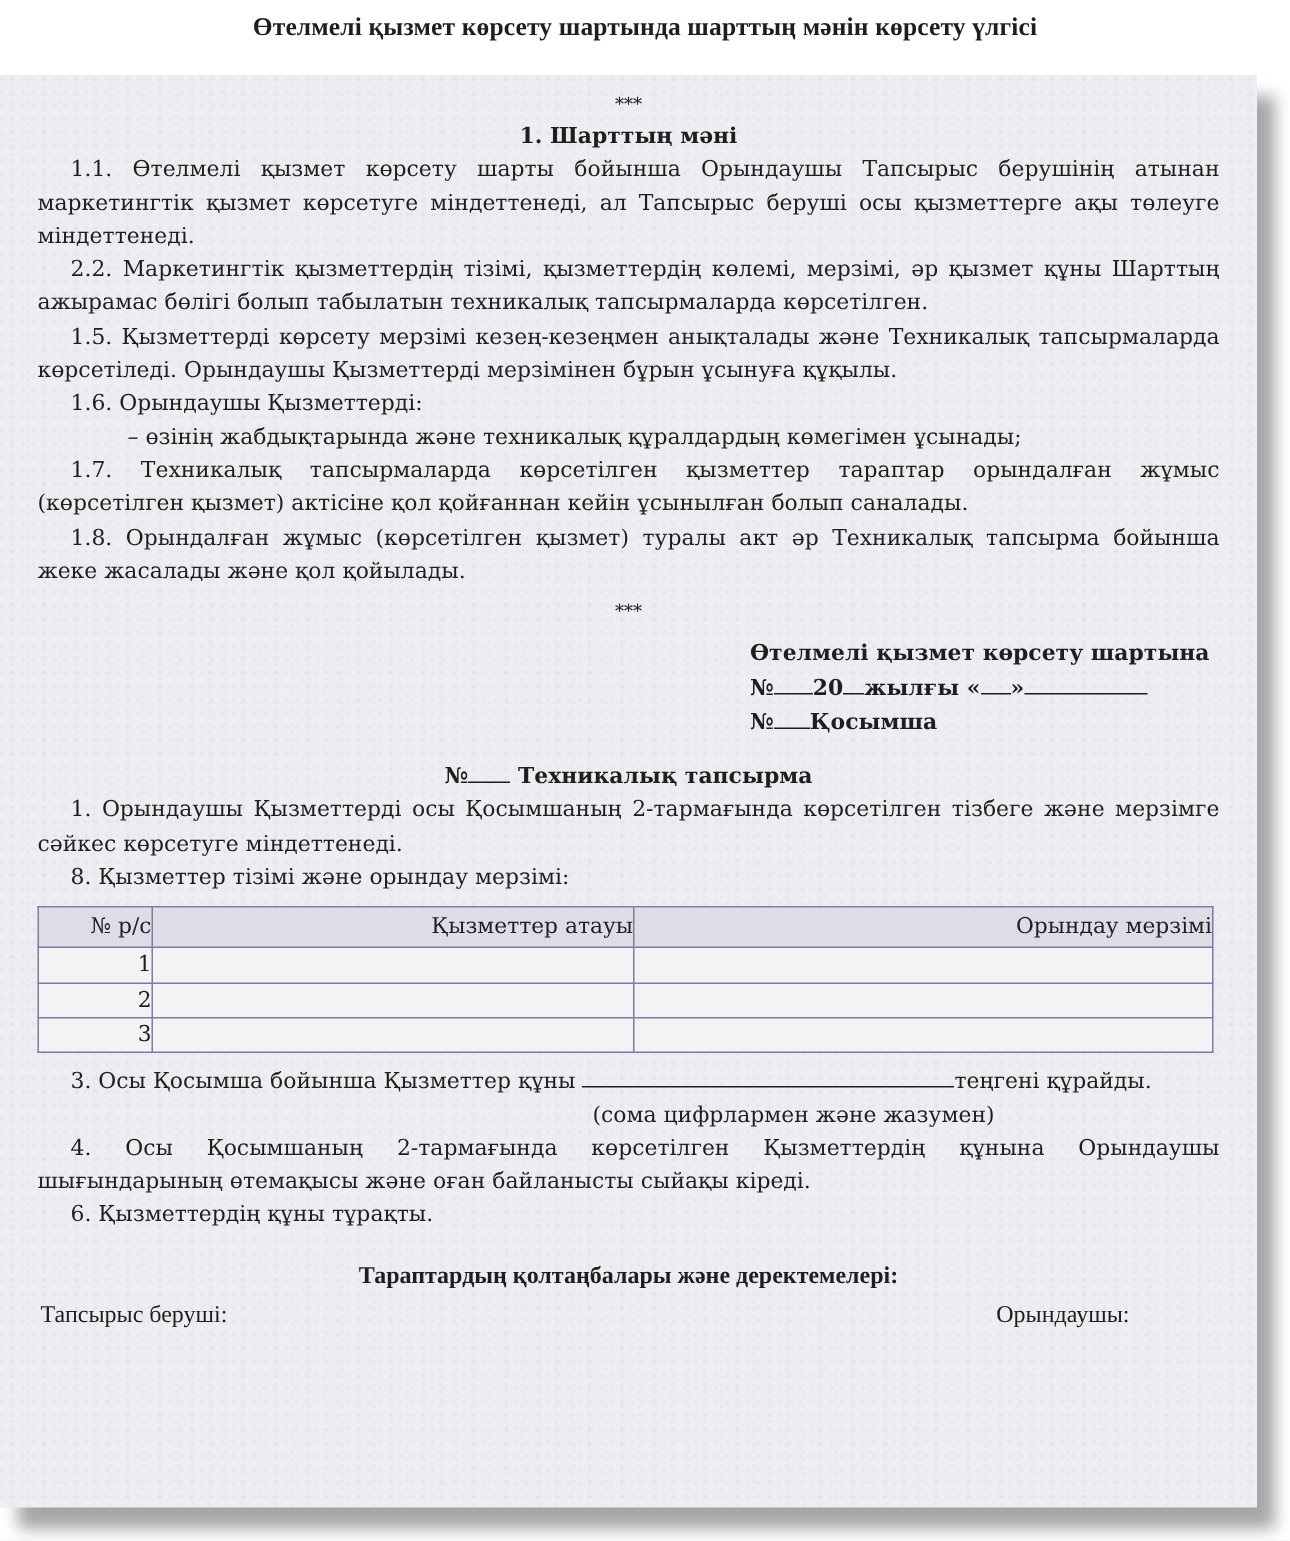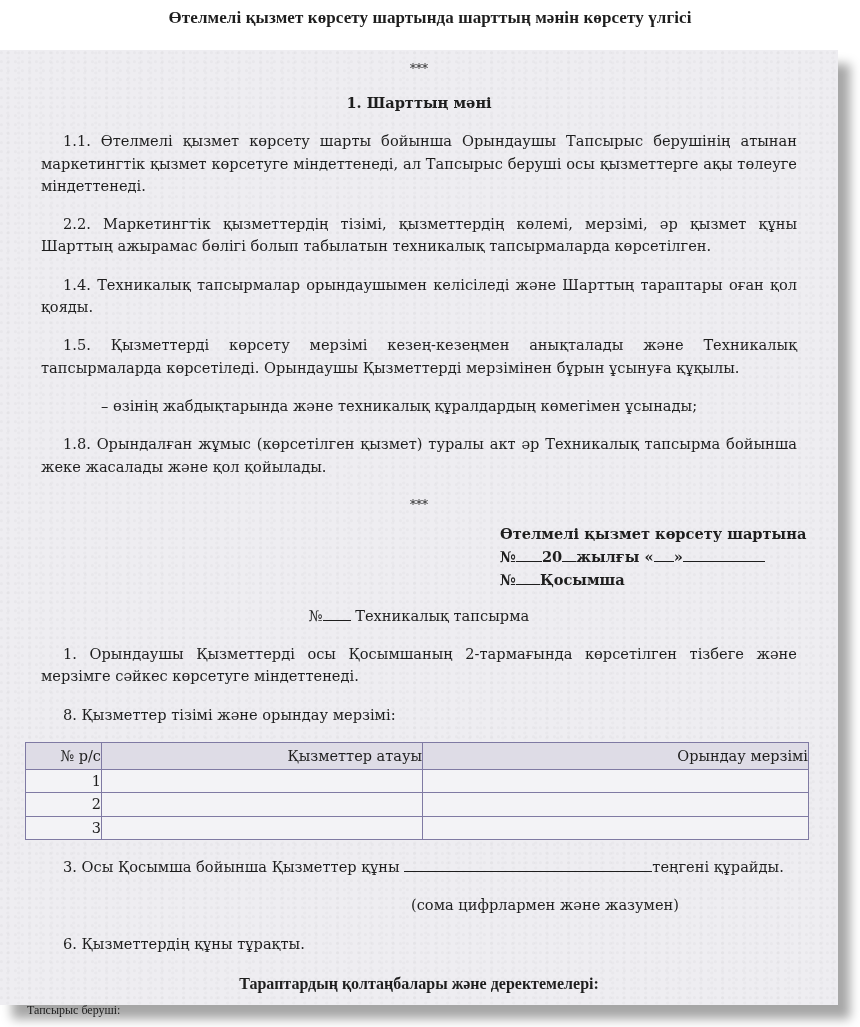--- a/index.html
+++ b/index.html
@@ -18,59 +18,60 @@
       radial-gradient(circle at 20% 30%, rgba(0,0,0,0.025) 0 1px, transparent 2px),
       radial-gradient(circle at 70% 60%, rgba(0,0,0,0.02) 0 1px, transparent 2px);
     background-size: 7px 9px, 11px 5px;
     box-shadow: 12px 14px 10px rgba(0,0,0,0.35);
   }
   .content {
     position:absolute; left:25px; top:0; width:788px;
     font-size:14.6px; line-height:22.3px;
   }
   .stars { text-align:center; font-size:12px; line-height:22px; margin-top:8px; }
-  .h-section { text-align:center; font-weight:bold; margin:12px; }
-  p { margin:16px; text-align:justify; text-indent:22px; }
+  .h-section { text-align:center; font-weight:bold; margin:0; }
+  p { margin:0; text-align:justify; text-indent:22px; }
   .dash-item { padding-left:60px; text-indent:0; }
   .annex {
     margin-left:475px; font-weight:bold; line-height:23px; margin-top:6px;
   }
   .annex .blank { display:inline-block; border-bottom:1px solid #1e1e1e; height:14px; vertical-align:baseline; }
-  .tz-title { text-align:center; font-weight:normal; margin-top:14px; }
+  .tz-title { text-align:center; font-weight:bold; margin-top:14px; }
   table.services {
     width:784px; border-collapse:collapse; margin-top:8px; margin-bottom:8px; font-size:14.5px;
   }
   table.services th, table.services td {
     border:1px solid #7f7aa3; height:22px; padding:0; text-align:right; font-weight:normal;
   }
   table.services th { background:#dedce6; height:26px; }
   table.services td { background:#f3f3f6; }
   .sum-line { text-indent:22px; }
   .sum-line .long-blank { display:inline-block; width:248px; border-bottom:1px solid #1e1e1e; height:14px; }
   .sum-note { padding-left:370px; text-indent:0; }
   .sign-title { text-align:center; font-weight:bold; margin-top:18px; font-family:"Liberation Serif", serif; font-size:16px; }
-  .sign-row { display:flex; justify-content:space-between; margin-top:4px; font-family:"Liberation Serif", serif; font-size:12px;flex-direction:column; }
+  .sign-row { display:flex; justify-content:space-between; margin-top:4px; font-family:"Liberation Serif", serif; font-size:16px; }
   .sign-row span:first-child { padding-left:2px; }
   .sign-row span:last-child { padding-right:60px; }
 </style>
 </head>
 <body>
 
 <div class="page-title">Өтелмелі қызмет көрсету шартында  шарттың мәнін көрсету үлгісі</div>
 
 <div class="paper">
   <div class="content">
     <div class="stars">***</div>
     <div class="h-section">1. Шарттың мәні</div>
 
     <p>1.1. Өтелмелі қызмет көрсету шарты бойынша Орындаушы Тапсырыс берушінің атынан маркетингтік қызмет көрсетуге міндеттенеді, ал Тапсырыс беруші осы қызметтерге ақы төлеуге міндеттенеді.</p>
     <p>2.2. Маркетингтік қызметтердің тізімі, қызметтердің көлемі, мерзімі, әр қызмет құны Шарттың ажырамас бөлігі болып табылатын техникалық тапсырмаларда көрсетілген.</p>
-    <p>1.4.  Техникалық тапсырмалар орындаушымен  келісіледі және Шарттың тараптары оған қол қояды.</p>
     <p>1.5. Қызметтерді көрсету мерзімі кезең-кезеңмен анықталады және Техникалық тапсырмаларда көрсетіледі. Орындаушы Қызметтерді мерзімінен бұрын ұсынуға құқылы.</p>
+    <p>1.6.  Орындаушы Қызметтерді:</p>
     <p class="dash-item">– өзінің жабдықтарында және техникалық құралдардың көмегімен ұсынады;</p>
+    <p>1.7. Техникалық тапсырмаларда көрсетілген қызметтер тараптар орындалған жұмыс (көрсетілген қызмет) актісіне қол қойғаннан кейін ұсынылған болып саналады.</p>
     <p>1.8.  Орындалған жұмыс (көрсетілген қызмет) туралы акт әр Техникалық тапсырма бойынша жеке жасалады және қол қойылады.</p>
 
     <div class="stars" style="margin-top:4px;">***</div>
 
     <div class="annex">
       <div>Өтелмелі қызмет көрсету шартына</div>
       <div>
         <span>№</span><span class="blank" style="width:26px;"></span><span>20</span><span class="blank" style="width:14px;"></span><span>жылғы «</span><span class="blank" style="width:20px;"></span><span>»</span><span class="blank" style="width:82px;"></span>
       </div>
       <div>
@@ -110,20 +111,21 @@
           <td></td>
           <td></td>
         </tr>
       </tbody>
     </table>
 
     <p class="sum-line">
       <span>3.   Осы Қосымша бойынша Қызметтер құны </span><span class="long-blank"></span><span>теңгені құрайды.</span>
     </p>
     <p class="sum-note">(сома цифрлармен және жазумен)</p>
+    <p>4. Осы Қосымшаның 2-тармағында көрсетілген Қызметтердің құнына Орындаушы шығындарының өтемақысы және оған байланысты сыйақы кіреді.</p>
     <p>6.   Қызметтердің құны тұрақты.</p>
 
     <div class="sign-title">Тараптардың қолтаңбалары және деректемелері:</div>
     <div class="sign-row">
       <span>Тапсырыс беруші:</span>
       <span>Орындаушы:</span>
     </div>
   </div>
 </div>
 

